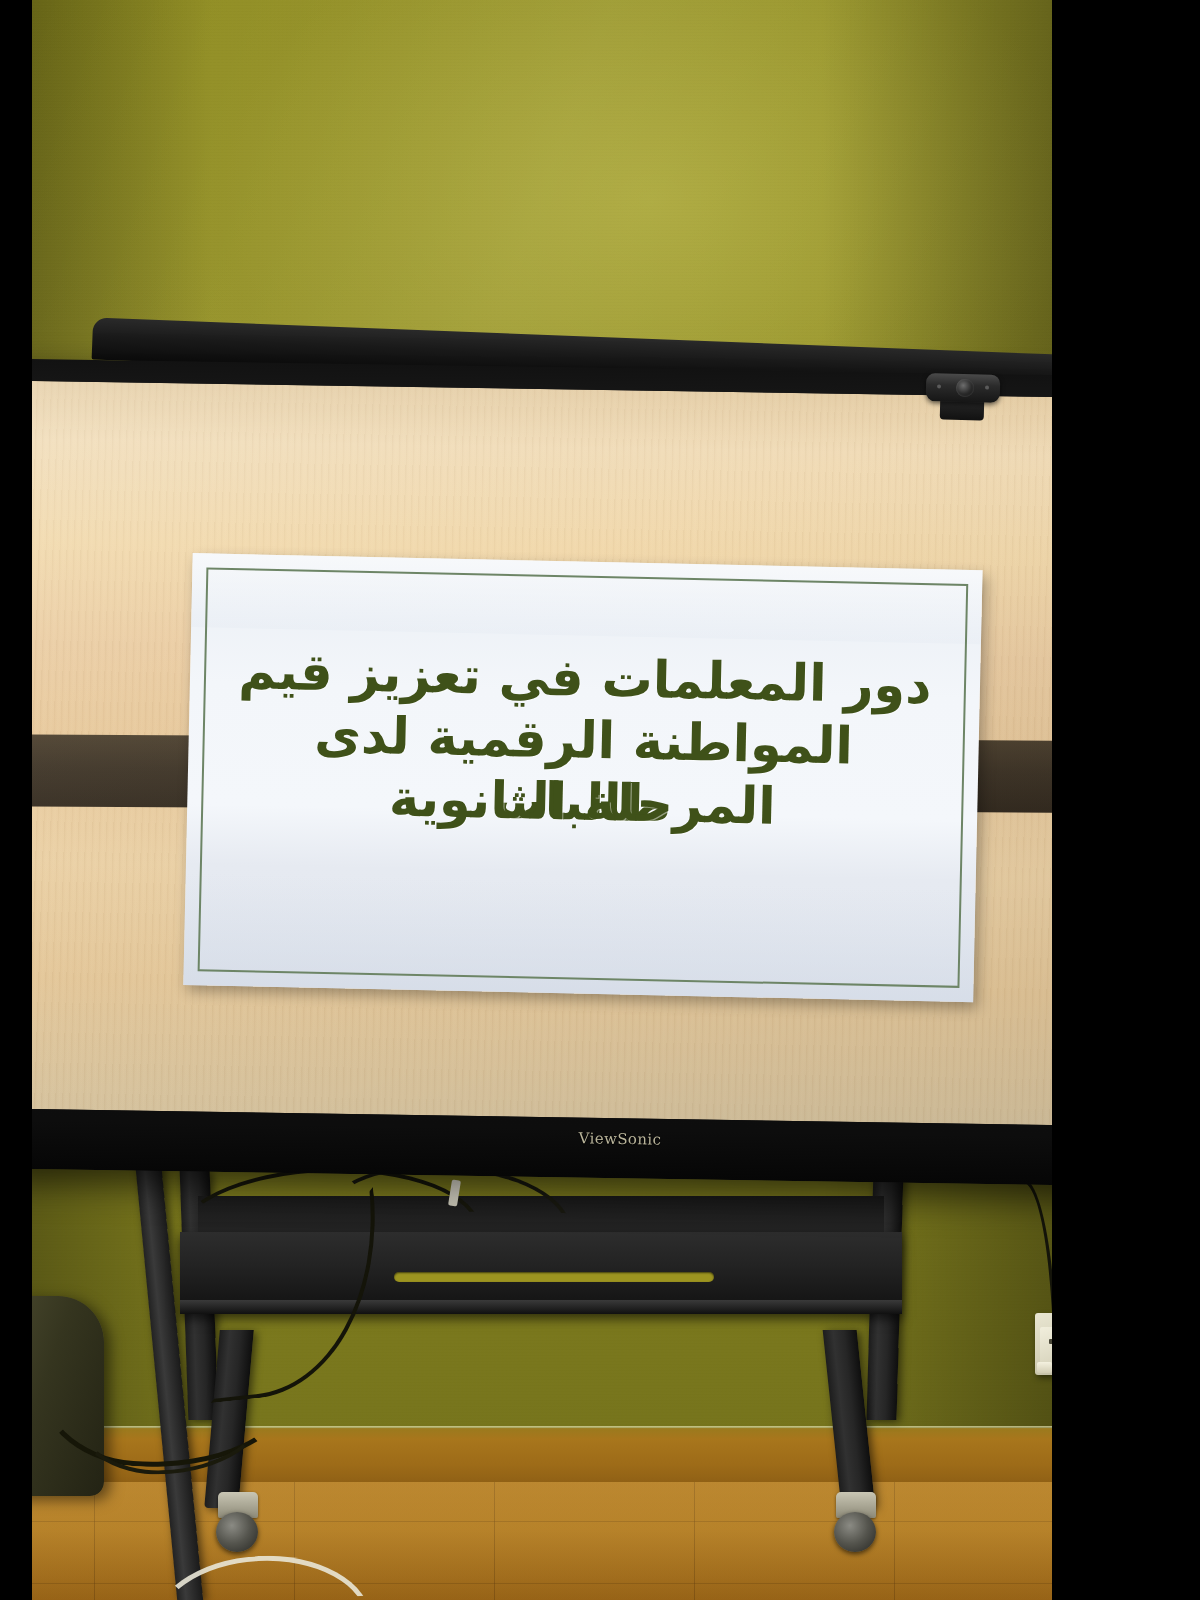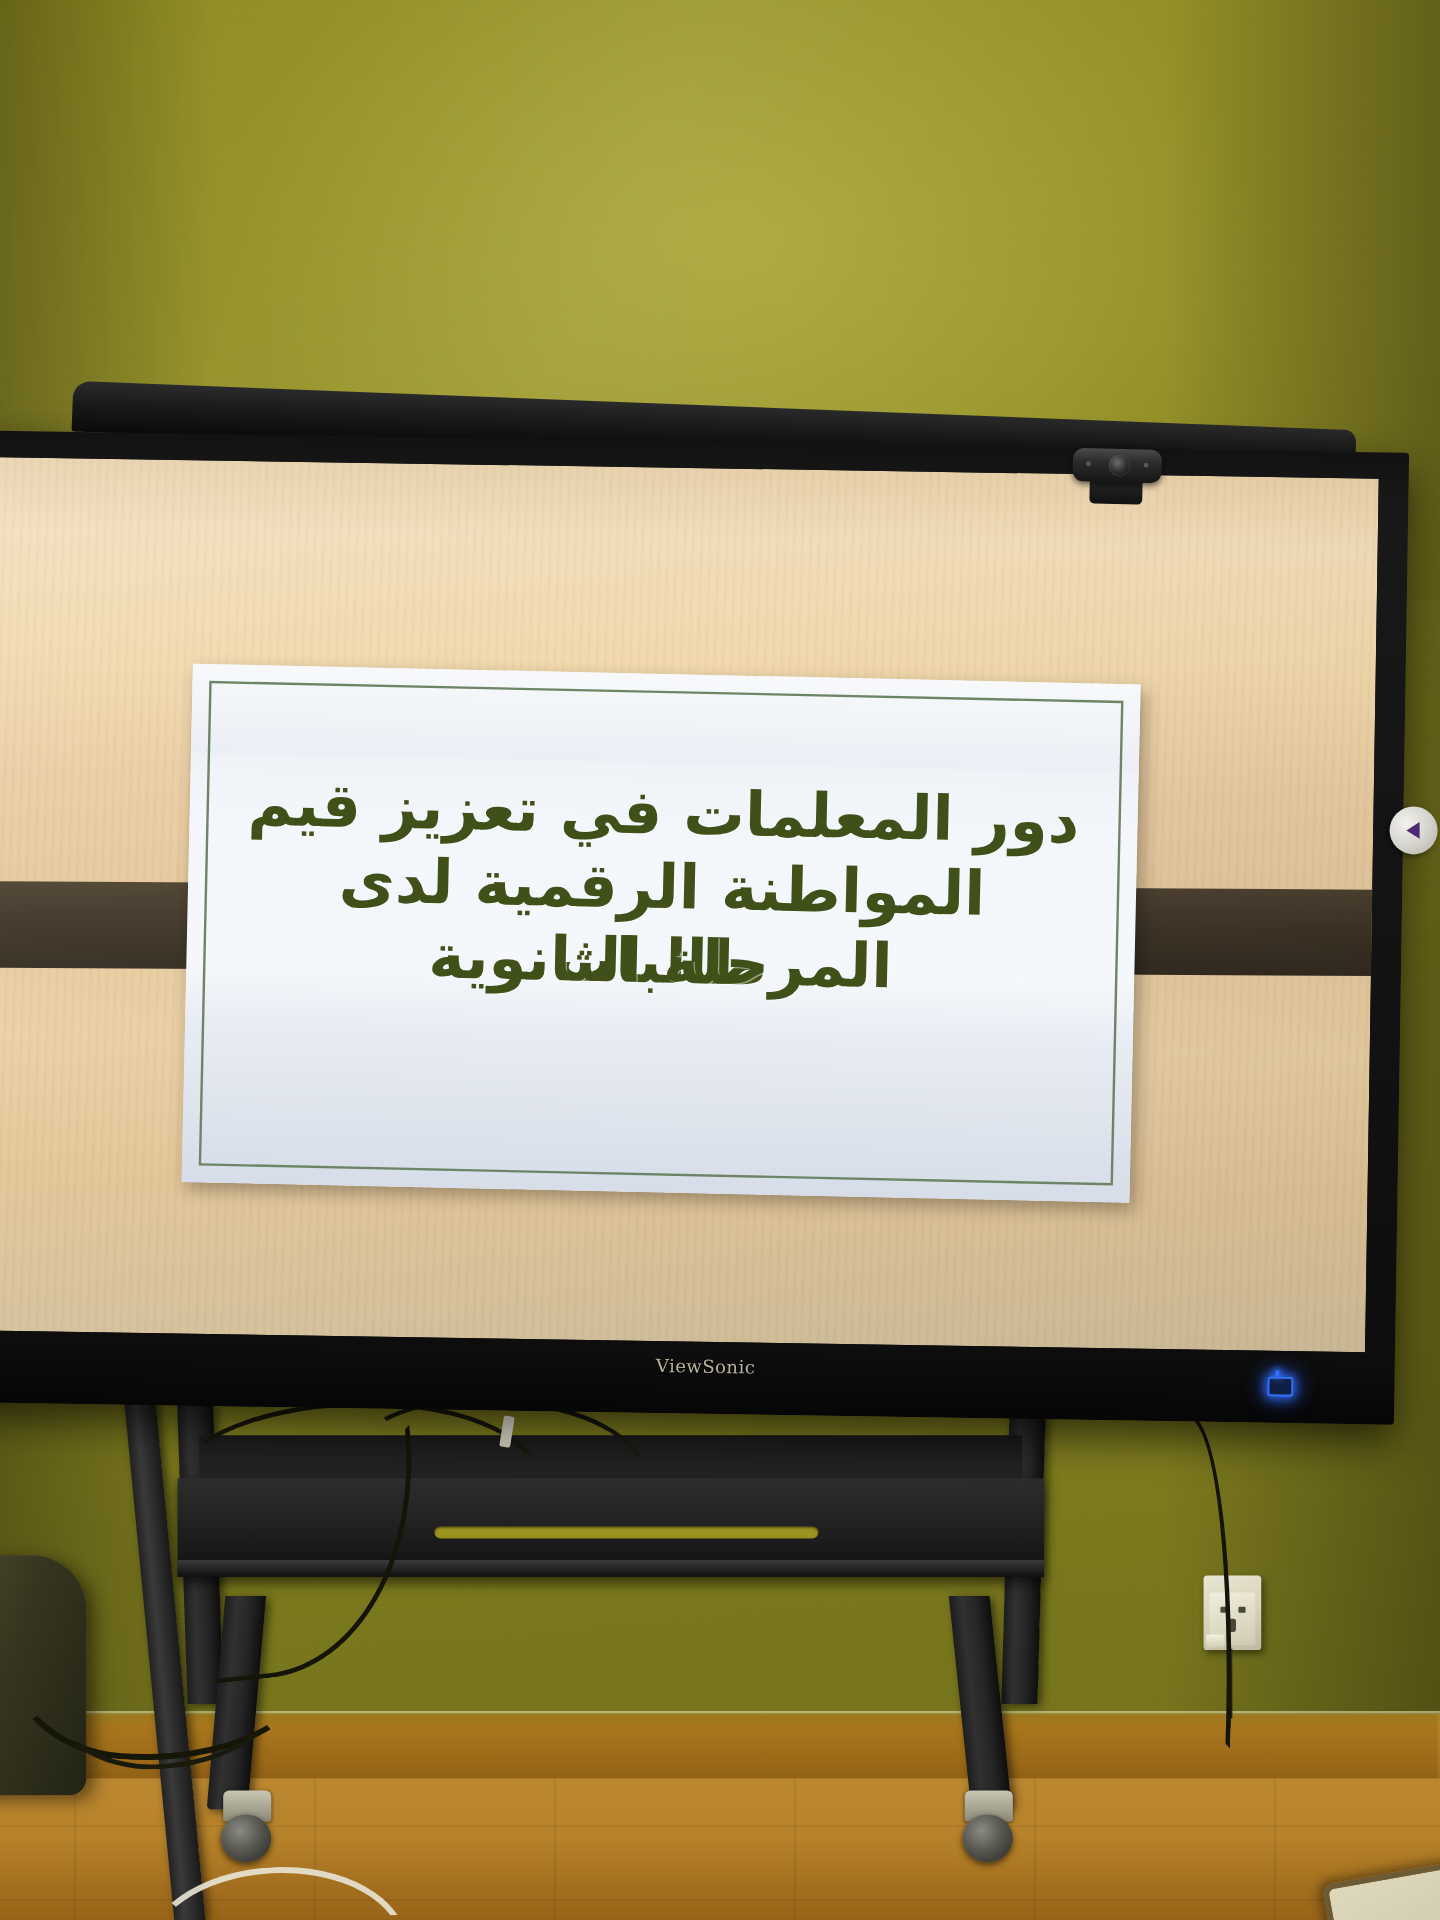--- a/index.html
+++ b/index.html
@@ -6,24 +6,25 @@
     margin: 0;
     padding: 0;
     background: #000;
   }
   body {
     font-family: "DejaVu Sans", "Liberation Sans", sans-serif;
   }
 
   .scene {
     position: relative;
-    width: 1200px;
+    width: 1020px;
     height: 1600px;
     overflow: hidden;
     background: #8c8a22;
+    margin-left: 32px;
   }
 
   
   .wall {
     position: absolute;
     left: 0; top: 0;
     width: 1200px; height: 1470px;
     background:
       radial-gradient(ellipse 900px 620px at 620px 200px, rgba(188,184,74,0.55) 0%, rgba(150,146,40,0.18) 48%, rgba(110,108,22,0.0) 78%),
       linear-gradient(176deg, #8e8b20 0%, #928f25 22%, #8a8720 55%, #7e7c1e 80%, #74721c 100%);

